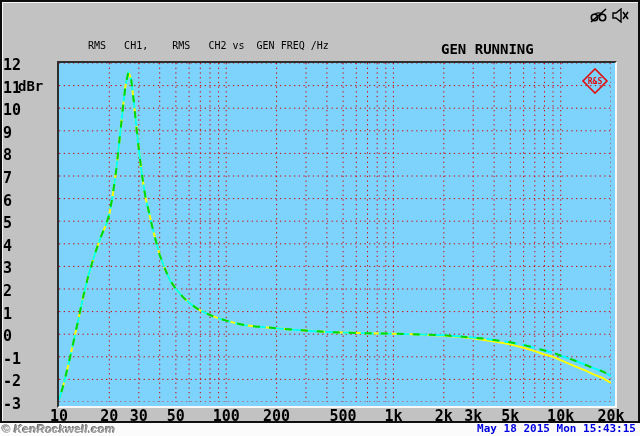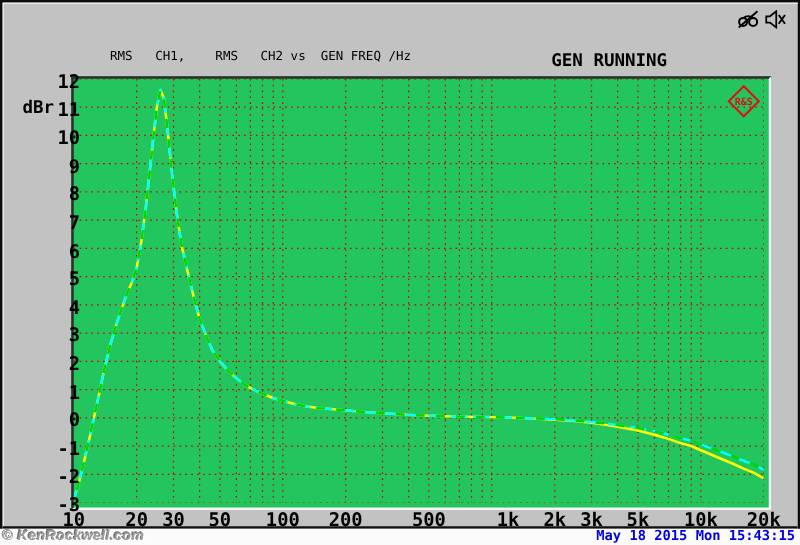--- a/index.html
+++ b/index.html
@@ -6,26 +6,26 @@
   .frame{position:relative;width:640px;height:436px;background:#c2c2c2;overflow:hidden;
          font-family:"DejaVu Sans Mono","Liberation Mono",monospace;
          box-shadow:inset 2px 0 0 #0d0d0d, inset -2px 0 0 #0d0d0d, inset 0 2px 0 #0d0d0d;}
   .screen{position:absolute;left:2px;top:2px;right:2px;bottom:13px;background:#c2c2c2;
           border-bottom:2px solid #101010;box-shadow:inset 1px 1px 0 rgba(255,255,255,.85);}
   .status-panel{position:absolute;left:439px;top:5px;font-size:14px;font-weight:bold;
                 line-height:17px;color:#000;white-space:pre;}
   .status-icons{position:absolute;left:588px;top:6px;display:flex;gap:5px;}
   .unit-label{position:absolute;left:16px;top:38px;font-size:14px;font-weight:bold;color:#000;margin-top:38px;}
   .trace-title{position:absolute;left:86px;top:38px;font-size:10px;font-weight:normal;color:#000;white-space:pre;}
-  .plot-wrap{position:absolute;left:55px;top:59px;width:556px;height:343px;background:#22c55e;
+  .plot-wrap{position:absolute;left:55px;top:59px;width:556px;height:343px;background:#7dd3fc;
              border:2px solid;border-color:#2e2e2e #f8f8f8 #f8f8f8 #2e2e2e;box-sizing:content-box;}
   .plot-wrap svg{display:block;}
   .rs-logo{position:absolute;left:519px;top:1px;}
   .tick{position:absolute;font-size:15px;font-weight:bold;color:#000;line-height:18px;}
-  .y-tick{left:18px;width:44px;text-align:right;}
+  .y-tick{left:1px;width:44px;}
   .x-tick{top:405px;width:44px;text-align:center;}
   .footer{position:absolute;left:0;right:0;bottom:0;height:13px;background:#fbfbfb;}
   .watermark{position:absolute;left:2px;bottom:0px;height:13px;font-family:"Liberation Sans",sans-serif;
              font-size:11.5px;line-height:13px;font-weight:bold;font-style:italic;color:#9a9a9a;
              text-shadow:1px 1px 0 #ffffff,-1px -1px 0 #6f6f6f;letter-spacing:.2px;text-align:right;}
   .datetime{position:absolute;right:4px;bottom:0px;height:14px;font-size:11px;line-height:14px;
             font-weight:bold;white-space:pre;}
 </style>
 </head>
 <body>
@@ -131,21 +131,21 @@
         <div class="tick y-tick" style="top: 393px;">-3</div>
       </div>
     <div id="x-ticks">
         <div class="tick x-tick" style="left: 35px;">10</div>
         <div class="tick x-tick" style="left: 85.3384px;">20</div>
         <div class="tick x-tick" style="left: 114.784px;">30</div>
         <div class="tick x-tick" style="left: 151.882px;">50</div>
         <div class="tick x-tick" style="left: 202.221px;">100</div>
         <div class="tick x-tick" style="left: 252.559px;">200</div>
         <div class="tick x-tick" style="left: 319.103px;">500</div>
-        <div class="tick x-tick" style="left: 369.441px; text-align: right;">1k</div>
+        <div class="tick x-tick" style="left: 369.441px;">1k</div>
         <div class="tick x-tick" style="left: 419.779px;">2k</div>
         <div class="tick x-tick" style="left: 449.226px;">3k</div>
         <div class="tick x-tick" style="left: 486.323px;">5k</div>
         <div class="tick x-tick" style="left: 536.662px;">10k</div>
         <div class="tick x-tick" style="left: 587px;">20k</div>
       </div>
   </div>
 
   <div class="footer">
     <div class="watermark">© KenRockwell.com</div>

